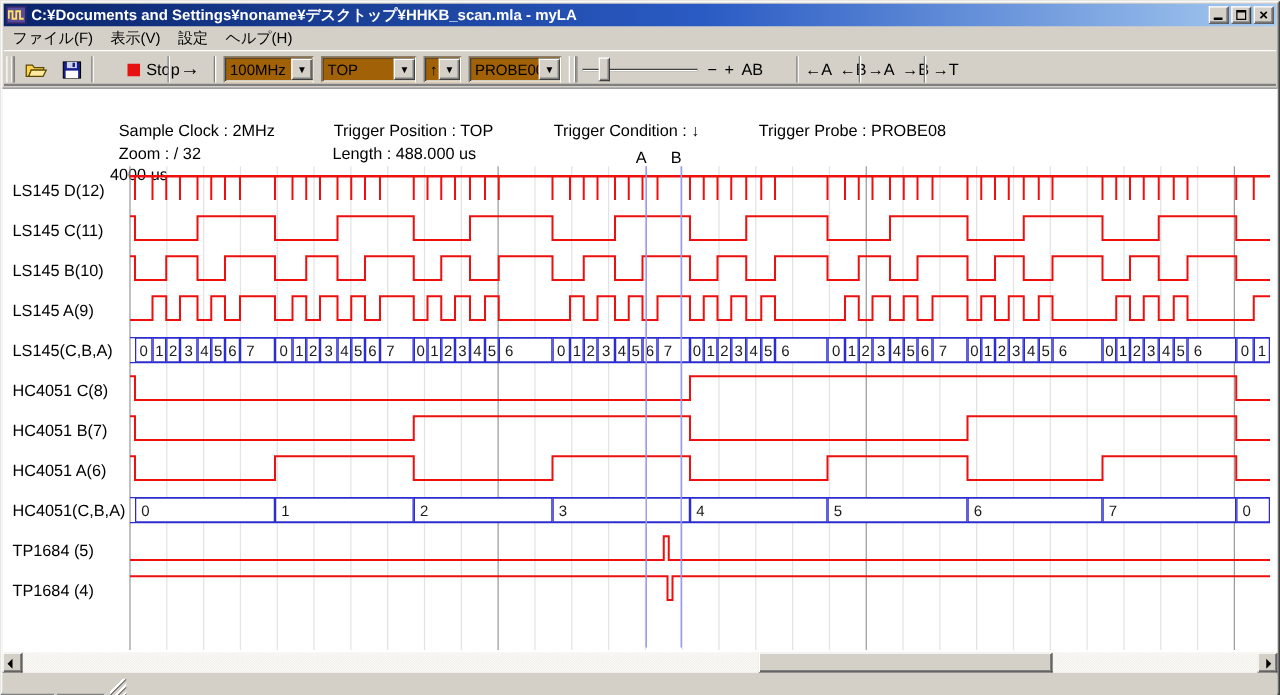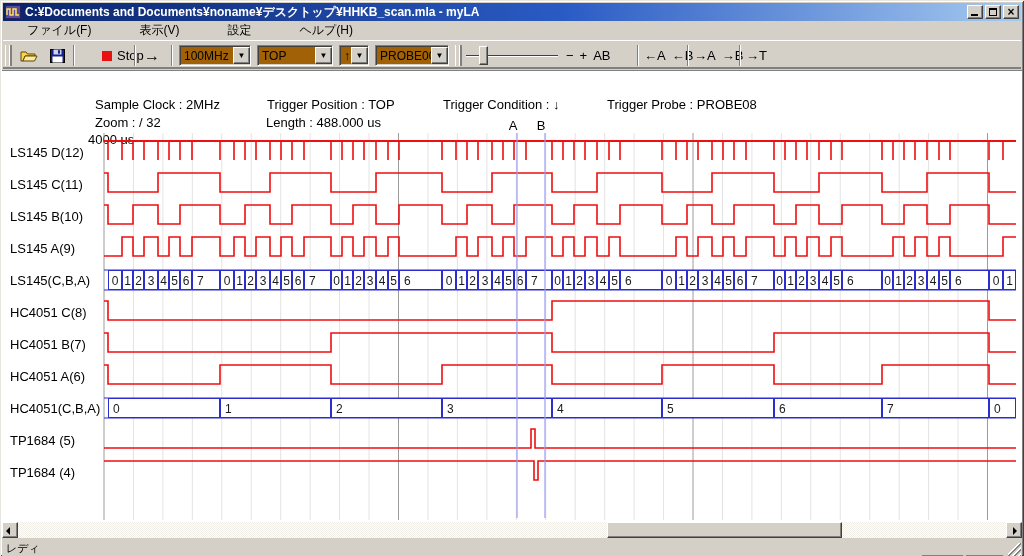--- a/index.html
+++ b/index.html
@@ -14,21 +14,21 @@
   .title-text{color:#fff;font-size:12px;font-weight:bold;margin-left:4px;white-space:nowrap;overflow:hidden;flex:1;}
   .appicon{width:16px;height:14px;background:#5a4a9a;border:1px solid #2a2060;position:relative;flex:0 0 auto;}
   .appicon svg{position:absolute;left:0;top:0;}
   .winbtn{width:16px;height:14px;background:#d4d0c8;border:1px solid;border-color:#fff #404040 #404040 #fff;
           box-shadow:inset -1px -1px 0 #808080;margin-left:2px;position:relative;flex:0 0 auto;}
   .winbtn .min{position:absolute;left:3px;bottom:2px;width:7px;height:2px;background:#000;}
   .winbtn .max{position:absolute;left:3px;top:2px;width:8px;height:8px;border:1px solid #000;border-top-width:2px;}
   .winbtn .cls{position:absolute;left:0;top:-1px;width:100%;text-align:center;font-size:12px;font-weight:bold;line-height:14px;}
   
   .menubar{position:absolute;left:3px;top:22px;right:3px;height:17px;display:flex;align-items:center;font-size:12px;}
-  .menu-item{padding:1px 24px;white-space:nowrap;}
+  .menu-item{padding:1px 7px;white-space:nowrap;}
   
   .toolbar{position:absolute;left:3px;top:40px;right:3px;height:29px;
            border-top:1px solid #fff;box-shadow:0 -2px 0 #808080 inset;}
   .tb{position:absolute;top:0;height:29px;display:flex;align-items:center;}
   .grip{position:absolute;top:4px;width:7px;height:21px;
         border-left:1px solid #fff;border-right:1px solid #808080;
         box-shadow:inset 3px 0 0 #d4d0c8, inset 4px 0 0 #fff, inset 5px 0 0 #808080;}
   .tbsep{position:absolute;top:4px;width:2px;height:21px;border-left:1px solid #808080;border-right:1px solid #fff;}
   .tbbtn{display:flex;align-items:center;justify-content:center;font-size:13px;height:22px;padding:0 3px;}
   .combo{position:absolute;top:4px;height:21px;background:#a16207;
@@ -72,21 +72,21 @@
 <body>
 
 <div class="win">
 
   <div class="titlebar">
     <div class="appicon">
       <svg width="14" height="12" viewBox="0 0 14 12">
         <polyline points="1,9 1,3 4,3 4,9 7,9 7,3 10,3 10,9 13,9" fill="none" stroke="#ffe060" stroke-width="1.5"></polyline>
       </svg>
     </div>
-    <span class="title-text">C:¥Documents and Documents¥noname¥デスクトップ¥HHKB_scan.mla - myLA</span>
+    <span class="title-text">C:¥Documents and Settings¥noname¥デスクトップ¥HHKB_scan.mla - myLA</span>
     <div class="winbtn">
         <div class="min"></div>
       </div>
     <div class="winbtn">
         <div class="max"></div>
       </div>
     <div class="winbtn">
         <div class="cls">×</div>
       </div>
   </div>
@@ -458,19 +458,18 @@
     <div class="sbtn" style="left:0">
         <div class="tri left"></div>
       </div>
     <div class="sbtn" style="right:0;left:auto">
         <div class="tri right"></div>
       </div>
     <div class="sthumb" id="sthumb" style="left: 605px; width: 235px;"></div>
   </div>
 
   <div class="statusbar">
-    <span class="status-ready">レディ</span>
     <span class="spanel">Online</span>
     <span class="spanel">4MBit</span>
     <span class="resize-grip"></span>
   </div>
 
 </div>
 
 </body></html>

